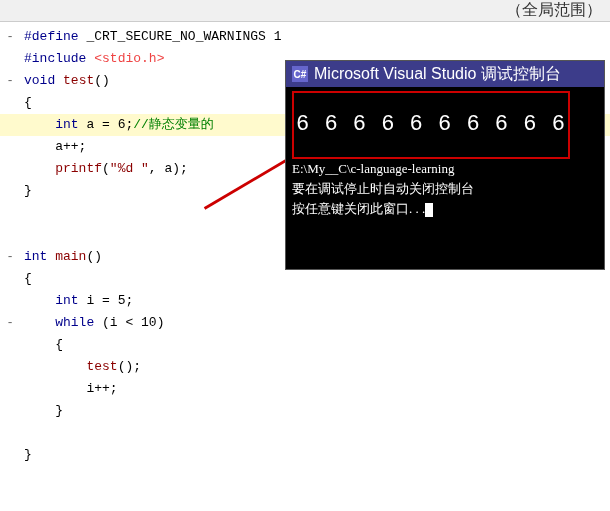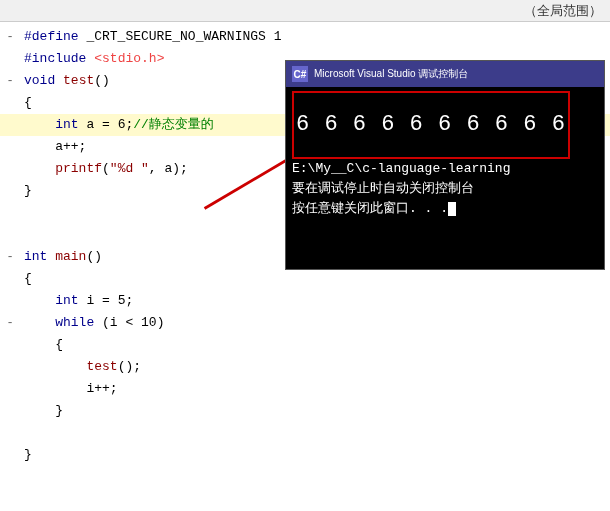--- a/index.html
+++ b/index.html
@@ -20,21 +20,21 @@
 
     
     .top-bar {
       background: #f0f0f0;
       height: 22px;
       display: flex;
       align-items: center;
       justify-content: flex-end;
       padding-right: 8px;
       border-bottom: 1px solid #ccc;
-      font-size: 13px;
+      font-size: 16px;
       color: #333;
     }
 
     
     .code-editor {
       background: #fff;
       width: 100%;
       height: 489px;
       position: relative;
       overflow: hidden;
@@ -133,36 +133,36 @@
       align-items: center;
       justify-content: center;
       font-size: 10px;
       color: #fff;
       font-weight: bold;
       font-family: Arial, sans-serif;
     }
 
     .console-title-text {
       color: #fff;
-      font-size: 10px;
+      font-size: 16px;
       font-family: Arial, sans-serif;
       white-space: nowrap;
     }
 
     .console-body {
       background: #000;
       padding: 4px 6px;
       height: calc(100% - 26px);
       overflow: hidden;
     }
 
     .console-output-line {
       color: #fff;
       font-size: 13px;
-      font-family: Liberation Mono, monospace;
+      font-family: Liberation Serif, serif;
       line-height: 20px;
     }
 
     .console-numbers {
       color: #fff;
       font-size: 22px;
       font-family: 'Courier New', Courier, monospace;
       line-height: 28px;
       display: block;
       letter-spacing: 1px;

